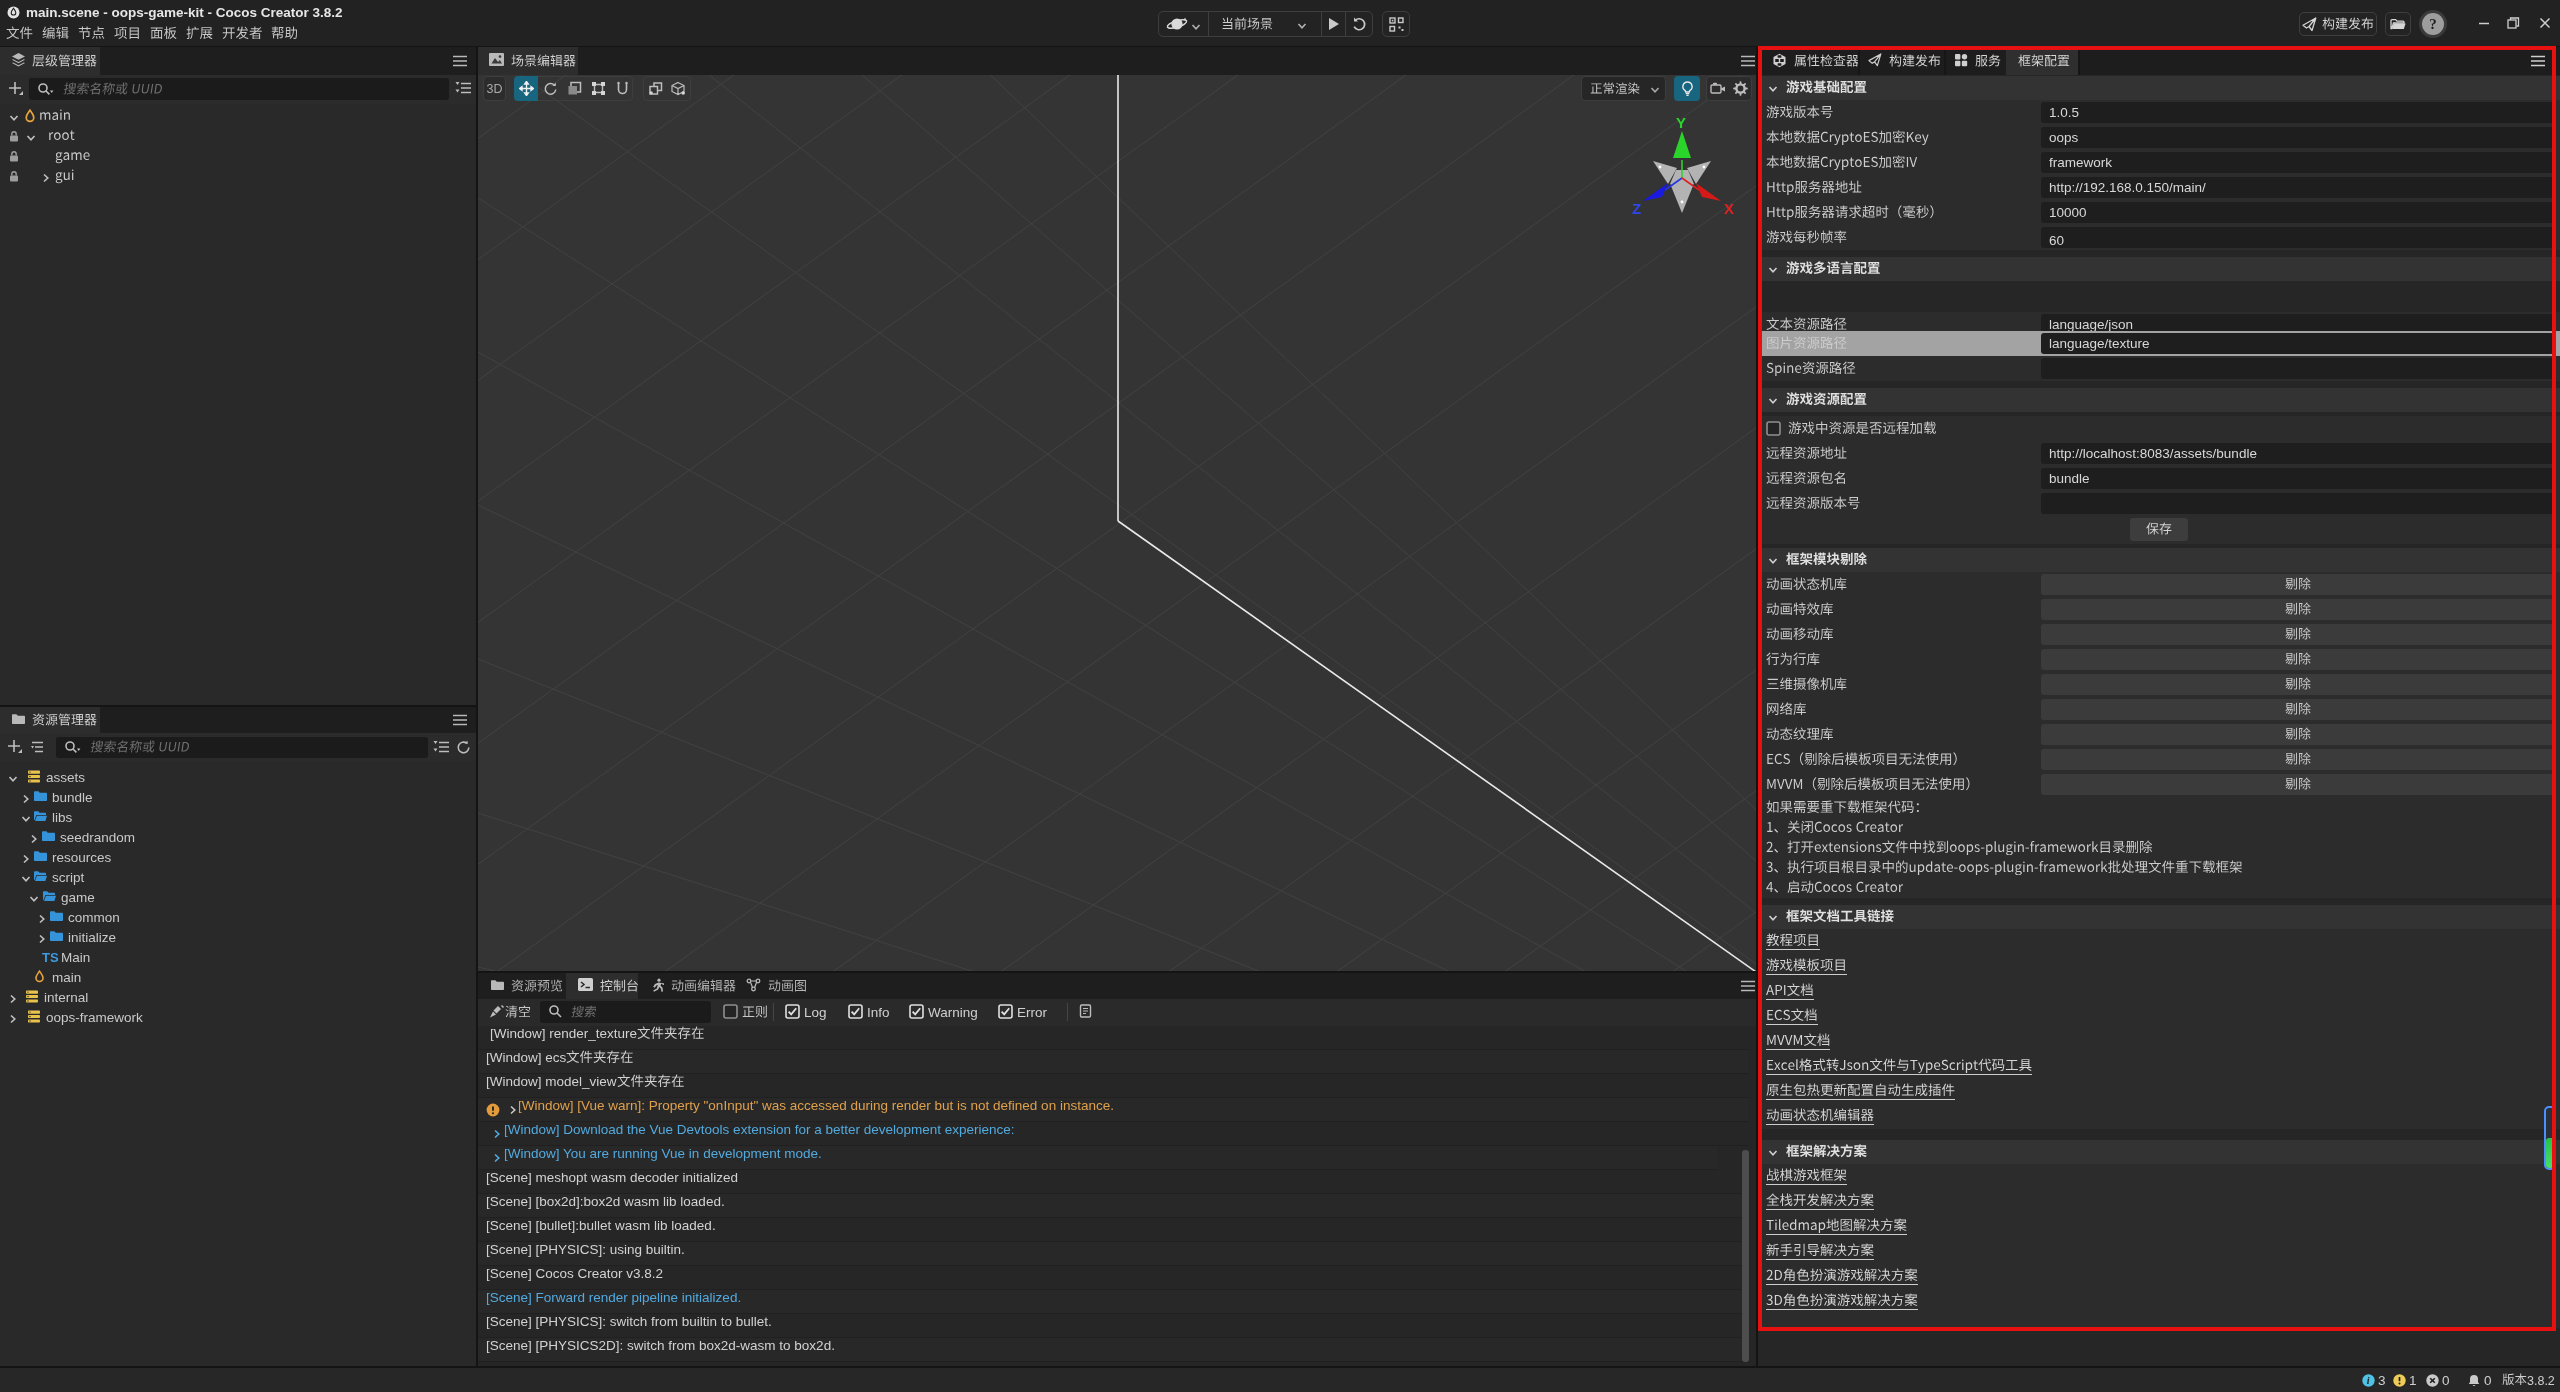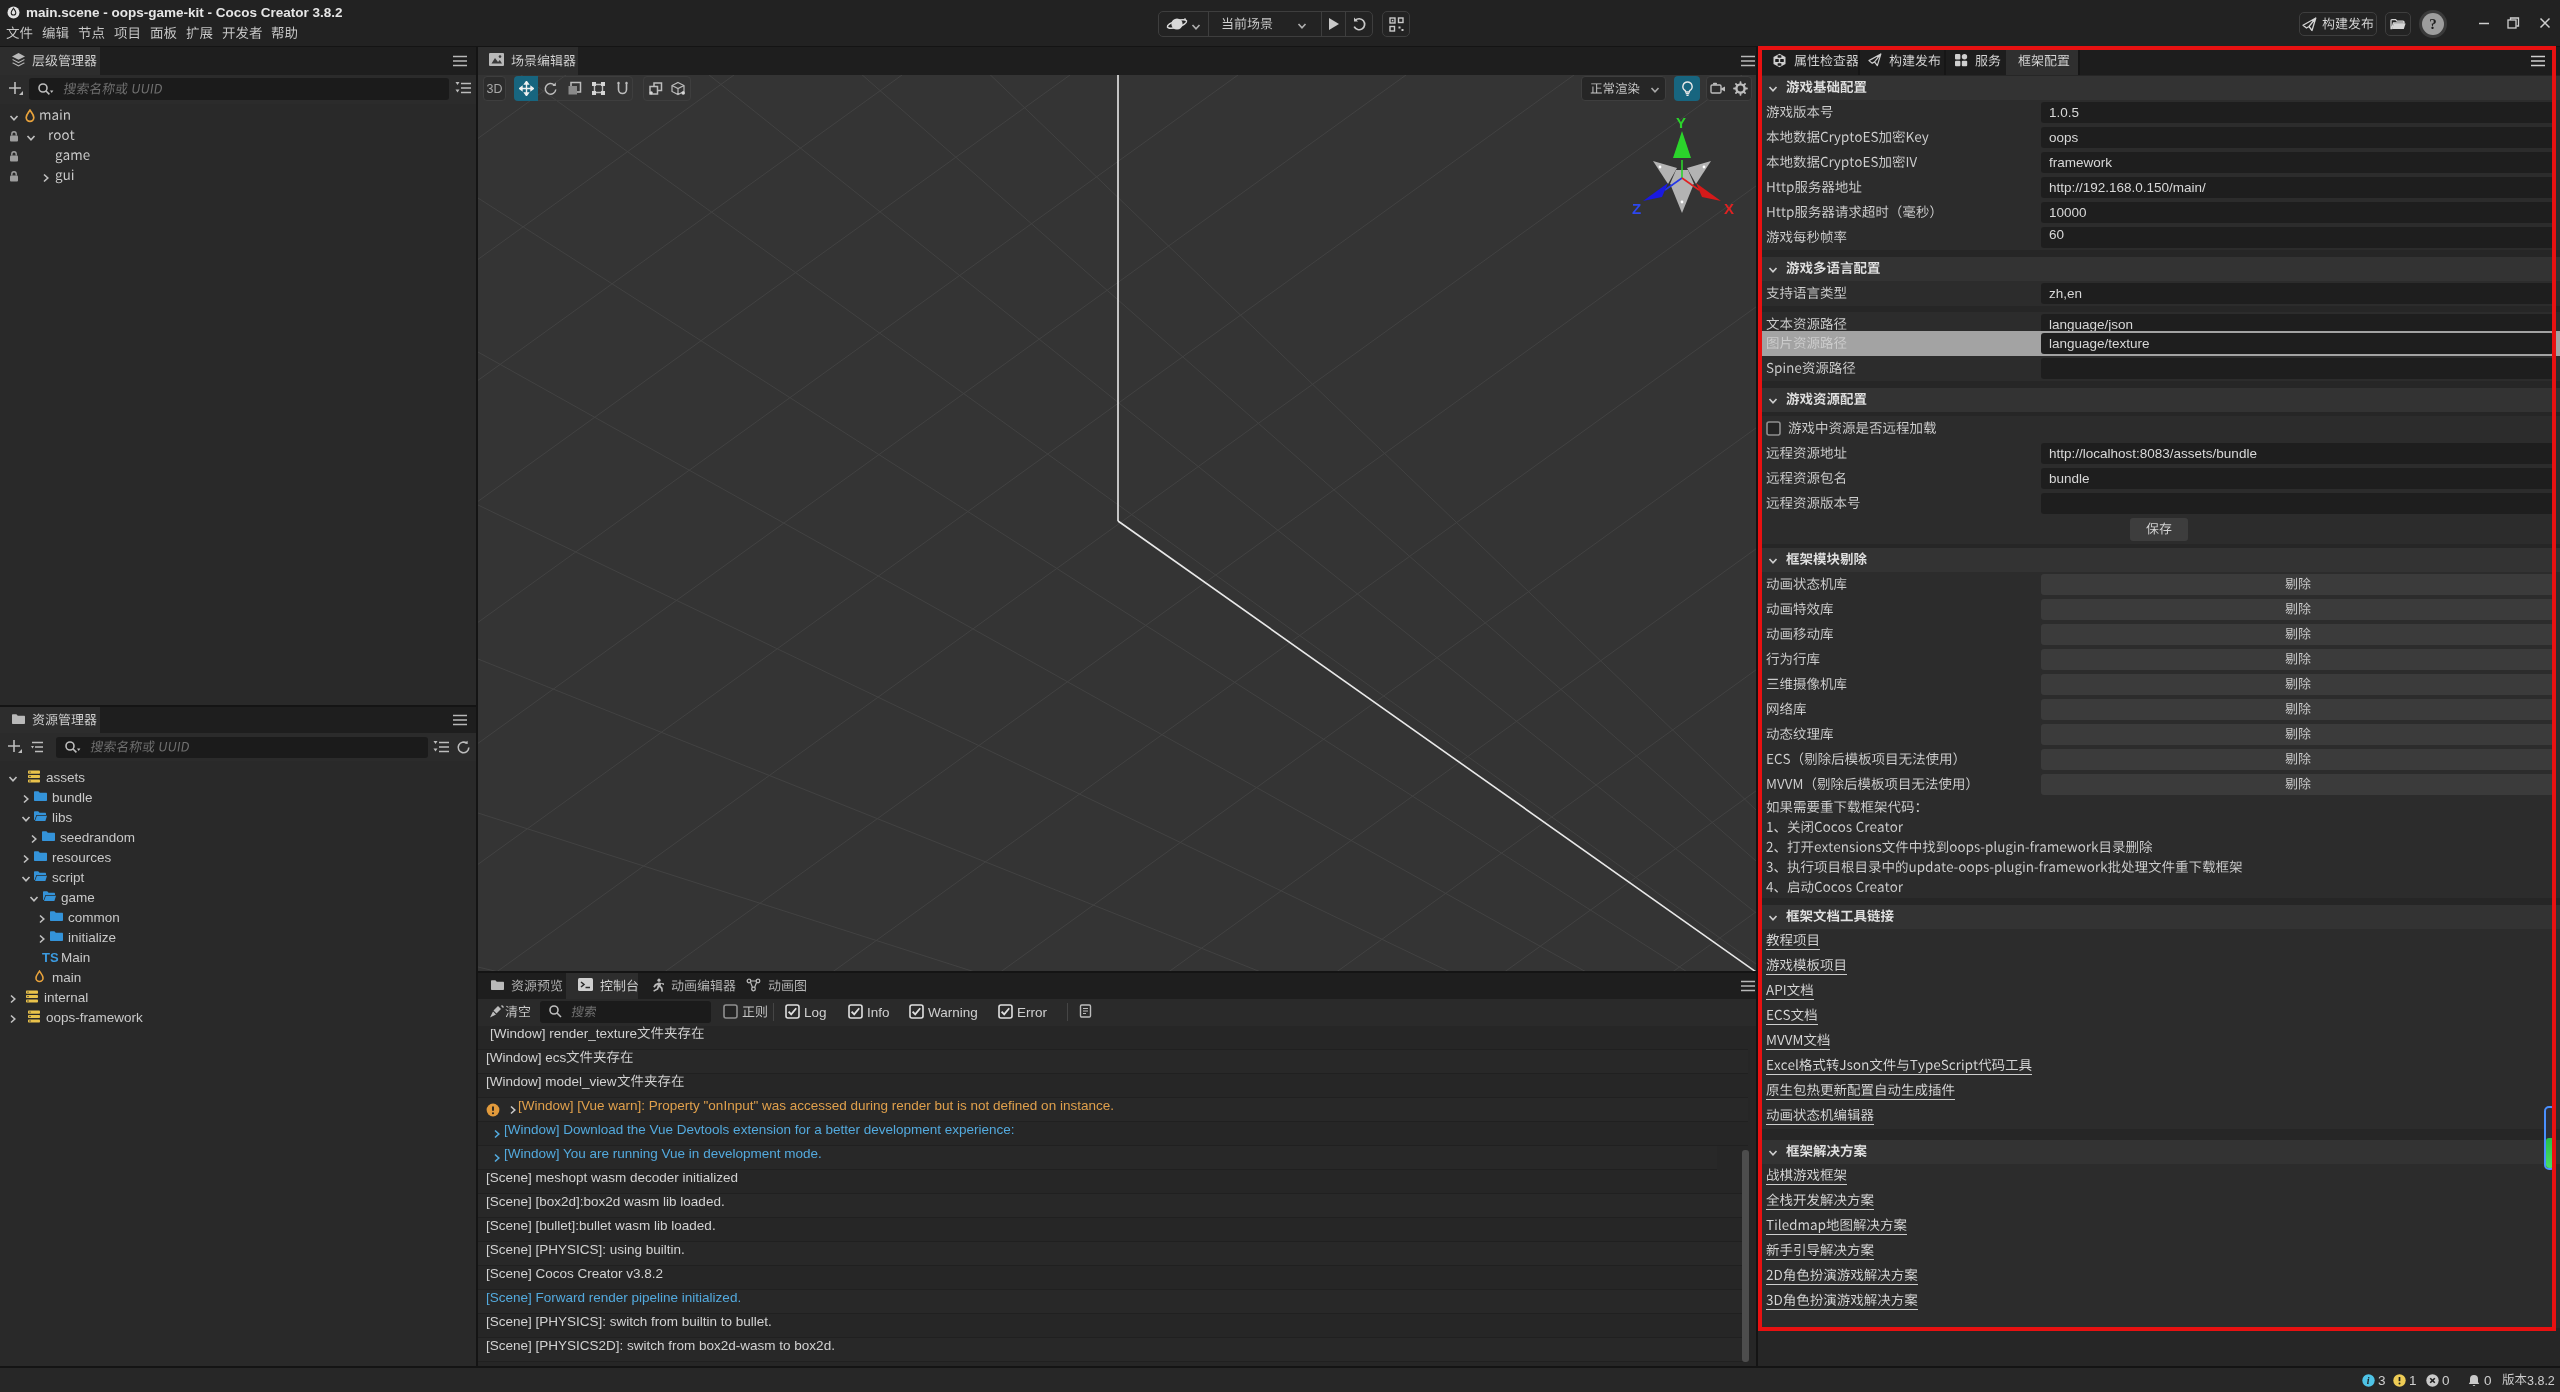--- a/index.html
+++ b/index.html
@@ -1322,56 +1322,39 @@
           <g fill="#cdcdcd">
             <use href="#g83"></use>
             <use href="#g84" x="1000"></use>
             <use href="#g110" x="2000"></use>
             <use href="#g108" x="3000"></use>
             <use href="#g111" x="4000"></use>
             <use href="#g112" x="5000"></use>
           </g>
         </svg>
       </div>
-      <div style="position:absolute;left:283px;top:2px;width:513px;height:21px;background:#1e1e1e;border-radius:3px;display:flex;align-items:flex-start;">
+      <div style="position:absolute;left:283px;top:2px;width:513px;height:21px;background:#1e1e1e;border-radius:3px;display:flex;align-items:flex-end;">
         <span style="margin-left:8px;color:#d8d8d8;font-size:13.5px;white-space:pre">60</span>
       </div>
     </div>
     <div style="position:absolute;left:0px;top:210px;width:802px;height:24px;background:#333333;display:flex;align-items:center;">
       <span style="margin-left:10px;margin-top:2px"><svg width="10" height="10" viewBox="0 0 10 10" style="">
           <path d="M1.5 3 5 6.8 8.5 3" fill="none" stroke="#cfcfcf" stroke-width="1.6"></path>
         </svg></span>
       <span style="margin-left:8px"><svg class="cj" style="width:94.5px;height:15.4px;" viewBox="0 -880 7000 1140">
           <g fill="#e0e0e0">
             <use href="#g77"></use>
             <use href="#g78" x="1000"></use>
             <use href="#g113" x="2000"></use>
             <use href="#g114" x="3000"></use>
             <use href="#g115" x="4000"></use>
             <use href="#g81" x="5000"></use>
             <use href="#g82" x="6000"></use>
           </g>
         </svg></span>
-    </div>
-    <div style="position:absolute;left:0px;top:234px;width:802px;height:25px;background:#2c2c2c;">
-      <div style="position:absolute;left:8px;top:2px;width:265px;height:21px;display:flex;align-items:center;">
-        <svg class="cj" style="width:81.0px;height:15.4px;" viewBox="0 -880 6000 1140">
-          <g fill="#cdcdcd">
-            <use href="#g116"></use>
-            <use href="#g117" x="1000"></use>
-            <use href="#g118" x="2000"></use>
-            <use href="#g119" x="3000"></use>
-            <use href="#g120" x="4000"></use>
-            <use href="#g121" x="5000"></use>
-          </g>
-        </svg>
-      </div>
-      <div style="position:absolute;left:283px;top:2px;width:513px;height:21px;background:#1e1e1e;border-radius:3px;display:flex;align-items:center;">
-        <span style="margin-left:8px;color:#d8d8d8;font-size:13.5px;white-space:pre">zh,en</span>
-      </div>
     </div>
     <div style="position:absolute;left:0px;top:259px;width:802px;height:25px;background:#2c2c2c;margin-top:6px;">
       <div style="position:absolute;left:8px;top:2px;width:265px;height:21px;display:flex;align-items:center;">
         <svg class="cj" style="width:81.0px;height:15.4px;" viewBox="0 -880 6000 1140">
           <g fill="#cdcdcd">
             <use href="#g0"></use>
             <use href="#g86" x="1000"></use>
             <use href="#g47" x="2000"></use>
             <use href="#g48" x="3000"></use>
             <use href="#g122" x="4000"></use>

